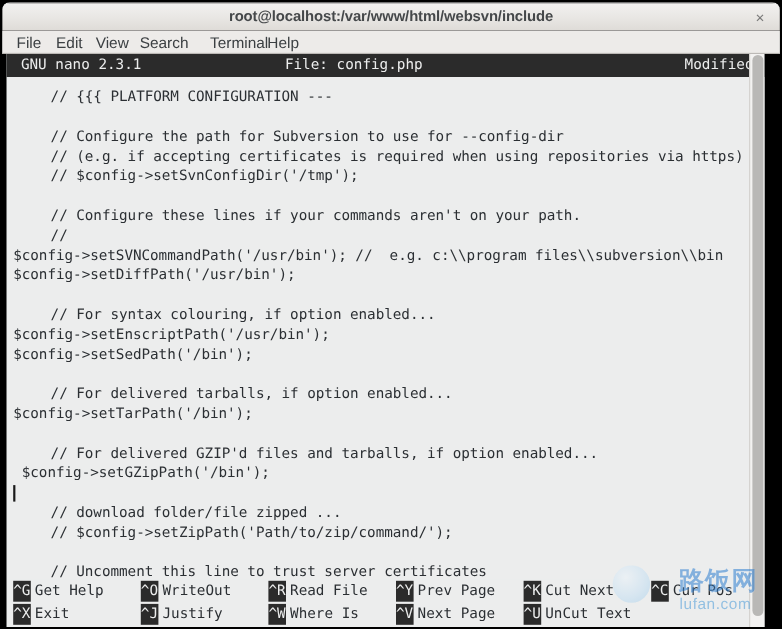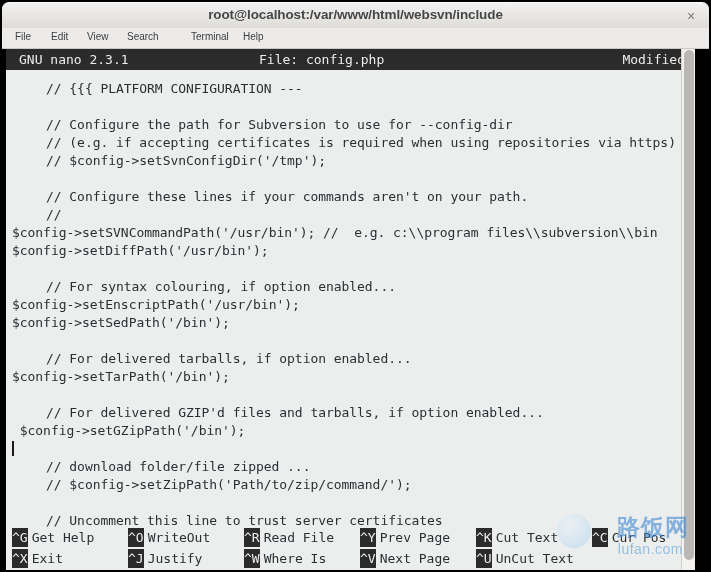--- a/index.html
+++ b/index.html
@@ -72,21 +72,21 @@
     width: 707px;
     height: 21px;
     background: #edebe9;
     box-sizing: border-box;
     border-bottom: 1px solid #cbc8c4;
   }
   .menu-item {
     position: absolute;
     top: 2px;
     font-family: "Liberation Sans", sans-serif;
-    font-size: 10px;
+    font-size: 14px;
     color: #3c4043;
     padding: 1px 5px;
     cursor: default;
     white-space: nowrap;
   }
 
   
   #terminal {
     position: absolute;
     left: 2px;
@@ -303,21 +303,21 @@
           <div class="code-line">&nbsp;</div>
           <div class="code-line comment">// Uncomment this line to trust server certificates</div>
         </div>
 
       <div id="shortcuts">
         <div class="sc-row r1">
             <span class="sc-item" style="left: 6px;"><span class="sc-key">^G</span><span class="sc-label">Get Help</span></span>
             <span class="sc-item" style="left: 122px;"><span class="sc-key">^O</span><span class="sc-label">WriteOut</span></span>
             <span class="sc-item" style="left: 238px;"><span class="sc-key">^R</span><span class="sc-label">Read File</span></span>
             <span class="sc-item" style="left: 354px;"><span class="sc-key">^Y</span><span class="sc-label">Prev Page</span></span>
-            <span class="sc-item" style="left: 470px;"><span class="sc-key">^K</span><span class="sc-label">Cut Text</span></span>
+            <span class="sc-item" style="left: 470px;"><span class="sc-key">^K</span><span class="sc-label">Cut Next</span></span>
             <span class="sc-item" style="left: 586px; text-align: right;"><span class="sc-key">^C</span><span class="sc-label">Cur Pos</span></span>
           </div>
         <div class="sc-row r2">
             <span class="sc-item" style="left: 6px;"><span class="sc-key">^X</span><span class="sc-label">Exit</span></span>
             <span class="sc-item" style="left: 122px;"><span class="sc-key">^J</span><span class="sc-label">Justify</span></span>
             <span class="sc-item" style="left: 238px;"><span class="sc-key">^W</span><span class="sc-label">Where Is</span></span>
             <span class="sc-item" style="left: 470px;"><span class="sc-key">^U</span><span class="sc-label">UnCut Text</span></span>
             <span class="sc-item" style="left: 354px;"><span class="sc-key">^V</span><span class="sc-label">Next Page</span></span>
             <span class="sc-item" style="left: 586px; margin-top: 42px;"><span class="sc-key">^T</span><span class="sc-label">To Spell</span></span>
           </div>

